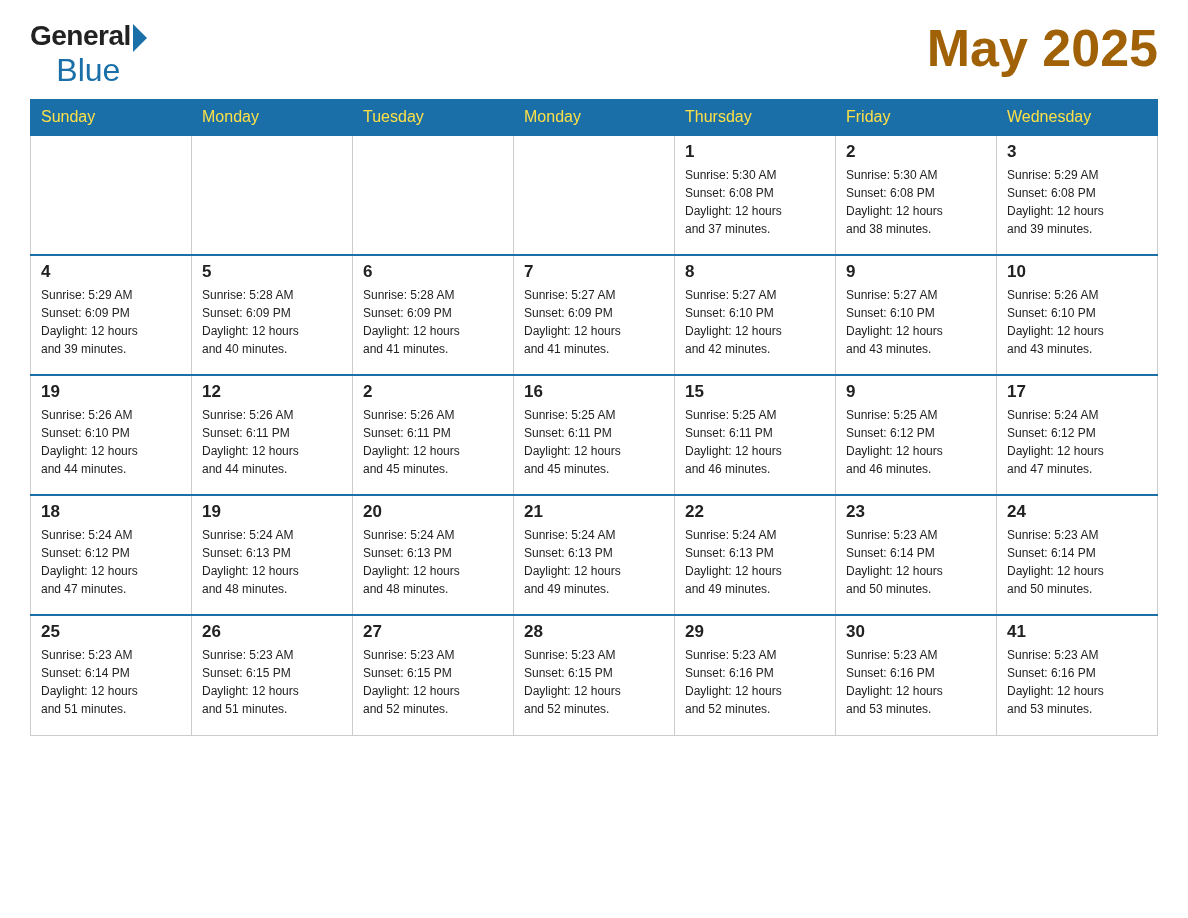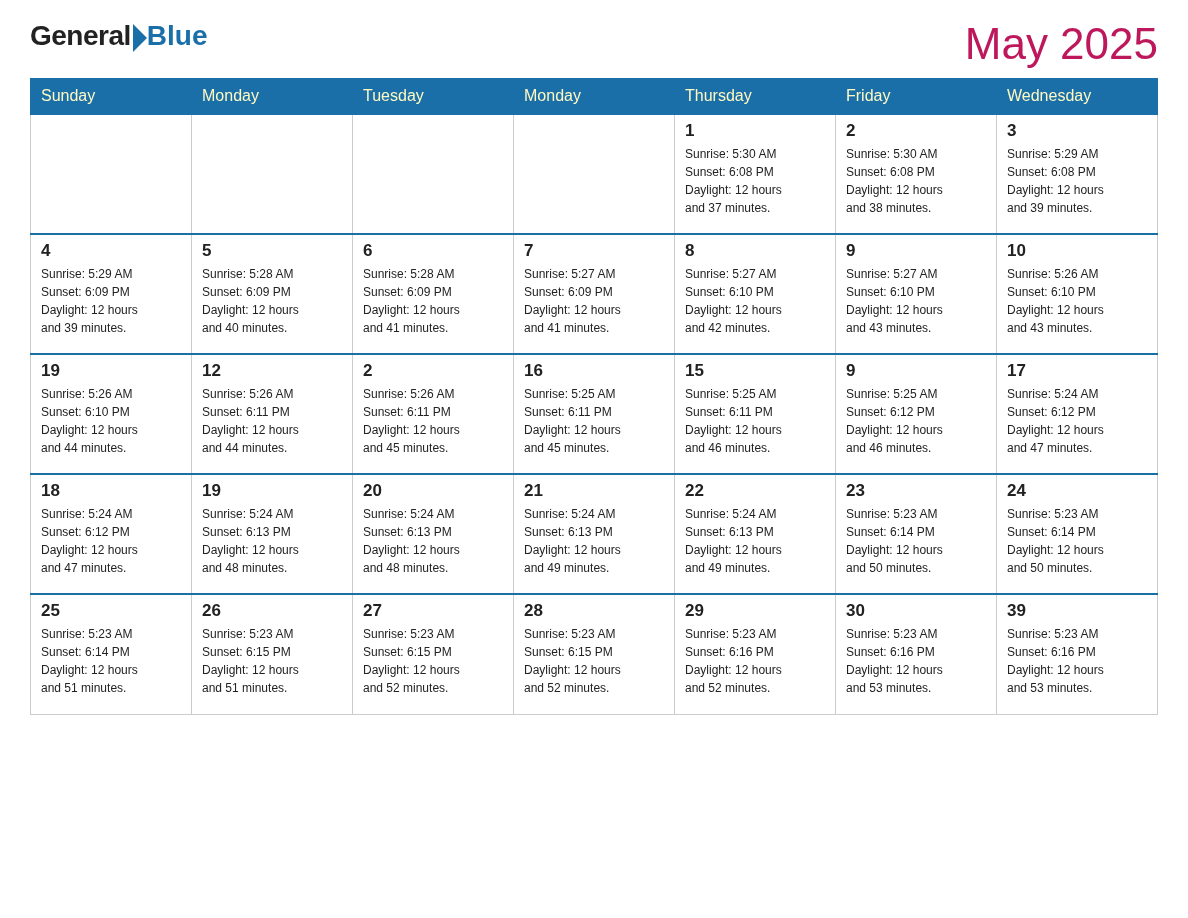--- a/index.html
+++ b/index.html
@@ -12,22 +12,22 @@
       padding: 20px 30px;
     }
     .header {
       display: flex;
       justify-content: space-between;
       align-items: flex-start;
       margin-bottom: 10px;
     }
     .logo {
       display: flex;
-      flex-direction: row;
-      align-items: flex-end;
+      flex-direction: column;
+      align-items: center;
     }
     .logo-top {
       display: flex;
       align-items: center;
     }
     .logo-general {
       font-size: 28px;
       font-weight: bold;
       color: #222;
       letter-spacing: -0.5px;
@@ -35,49 +35,49 @@
     .logo-arrow {
       width: 0;
       height: 0;
       border-left: 14px solid #1a6fa8;
       border-top: 14px solid transparent;
       border-bottom: 14px solid transparent;
       margin-left: 2px;
       margin-top: 4px;
     }
     .logo-bottom {
-      font-size: 28px;
-      font-weight: bold;
+      font-size: 32px;
+      font-weight: normal;
       color: #1a6fa8;
       margin-left: 0;
     }
     .title-block {
       text-align: right;
     }
     .month-title {
-      font-size: 44px;
-      font-weight: normal;
-      color: #be185d;
+      font-size: 52px;
+      font-weight: bold;
+      color: #a16207;
       line-height: 1.1;
     }
     .location-title {
       font-size: 22px;
       color: #222;
       font-weight: normal;
     }
     table {
       width: 100%;
       border-collapse: collapse;
       margin-top: 10px;
     }
     thead tr {
       background-color: #1a6fa8;
     }
     thead th {
-      color: #fef9c3;
+      color: #fde047;
       text-align: left;
       padding: 8px 10px;
       font-size: 16px;
       font-weight: normal;
       border: 1px solid #1a6fa8;
     }
     tbody td {
       vertical-align: top;
       padding: 6px 10px;
       border: 1px solid #ccc;
@@ -349,21 +349,21 @@
 and 52 minutes.</div>
         </td>
         <td>
           <div class="day-num">30</div>
           <div class="day-info" style="white-space: pre-line;">Sunrise: 5:23 AM
 Sunset: 6:16 PM
 Daylight: 12 hours
 and 53 minutes.</div>
         </td>
         <td>
-          <div class="day-num">39</div>
+          <div class="day-num">41</div>
           <div class="day-info" style="white-space: pre-line;">Sunrise: 5:23 AM
 Sunset: 6:16 PM
 Daylight: 12 hours
 and 53 minutes.</div>
         </td>
       </tr>
     </tbody>
 </table>
 
 </body></html>

